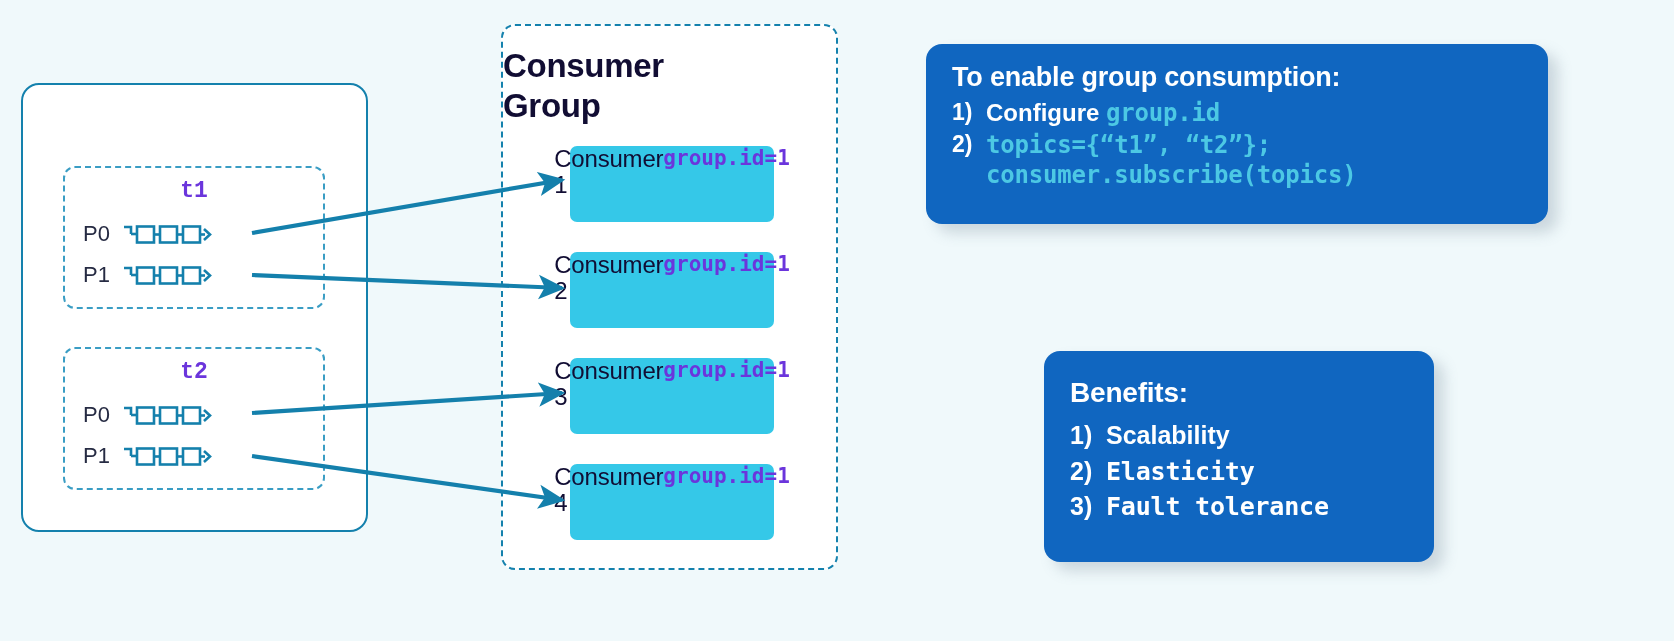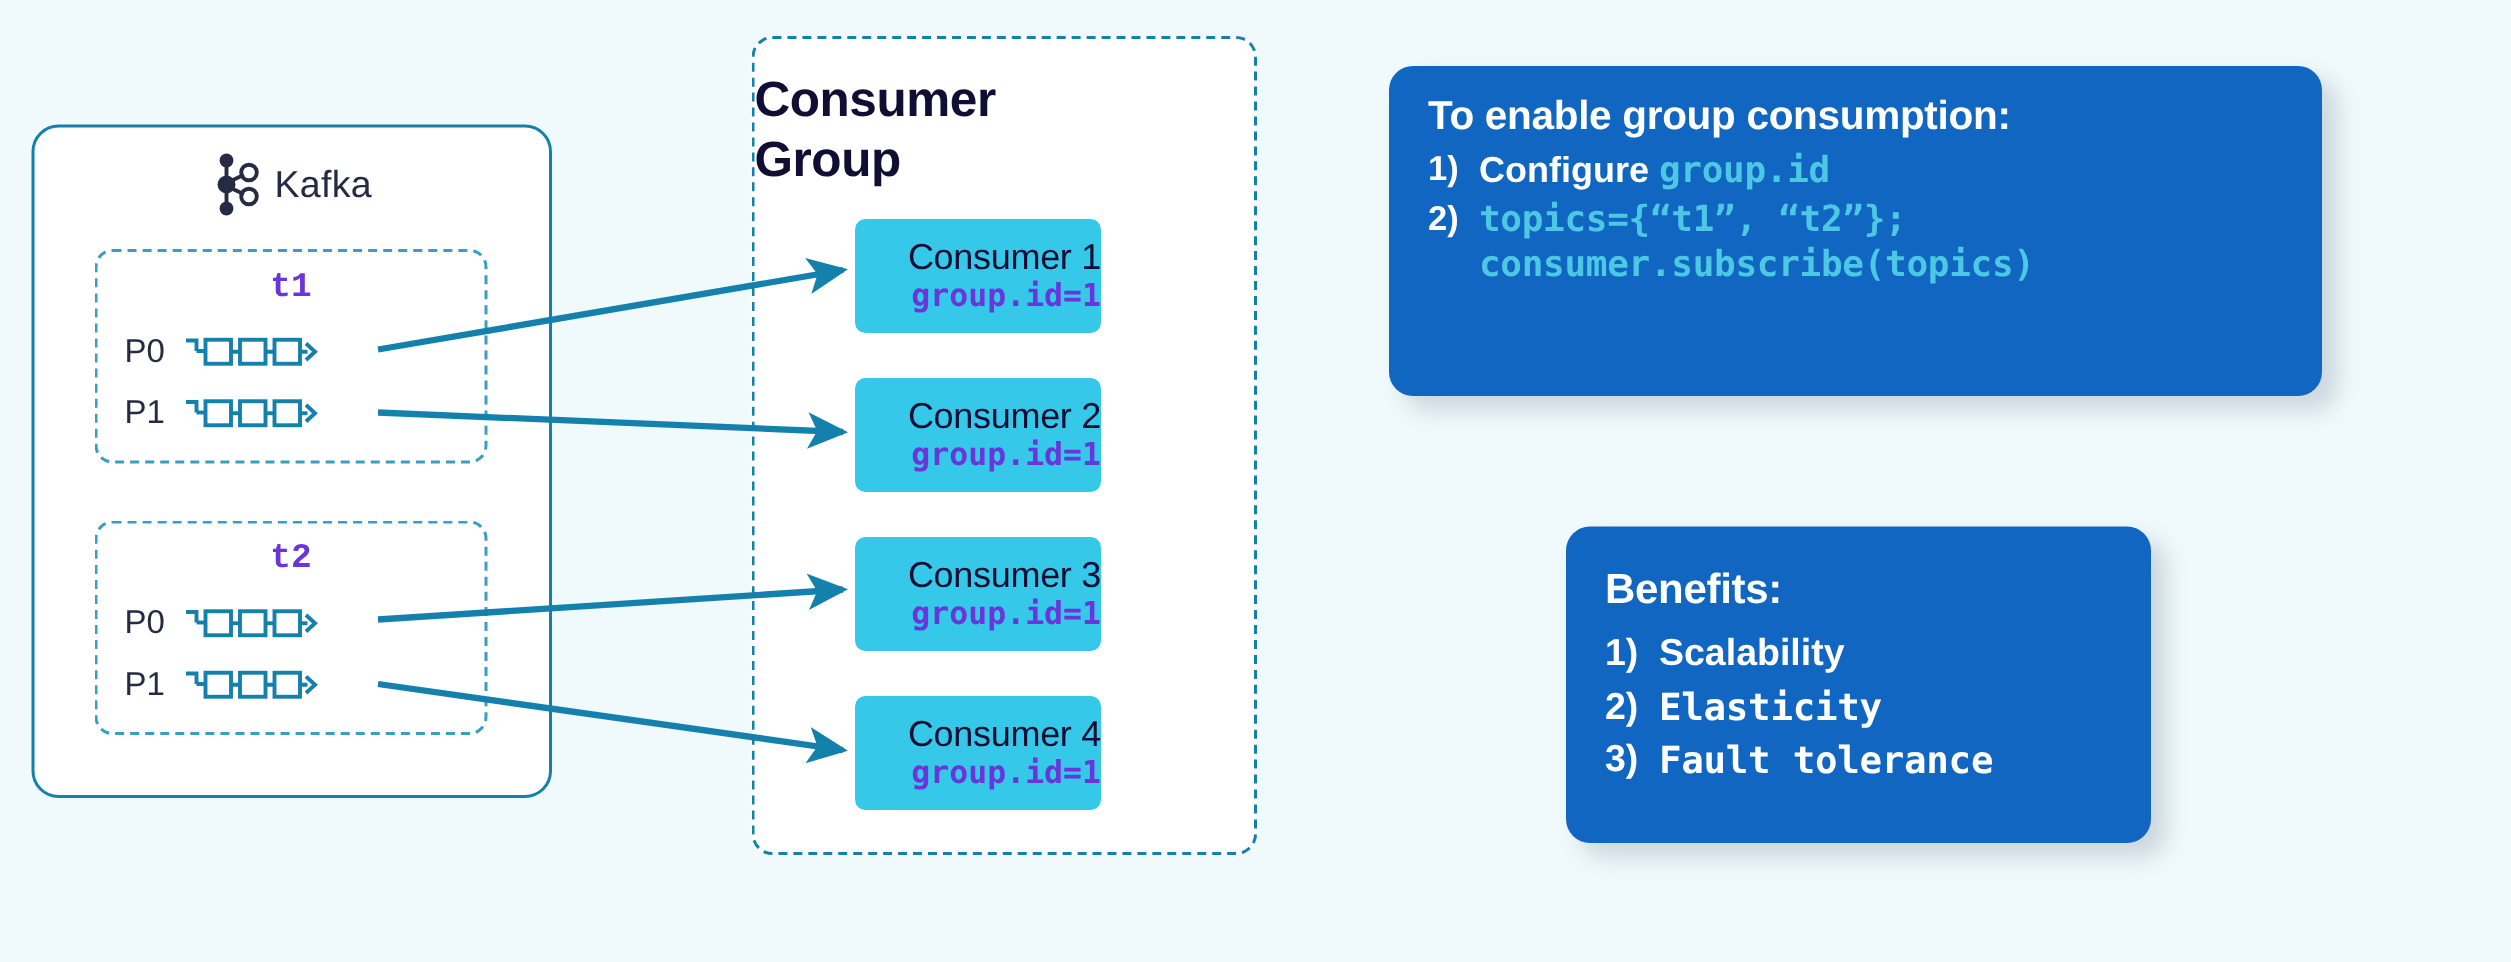--- a/index.html
+++ b/index.html
@@ -118,28 +118,28 @@
     font-size: 33px;
     font-weight: bold;
     color: #110d33;
     line-height: 1.22;
     letter-spacing: -0.3px;
   }
 
   .consumer-box {
     position: absolute;
     left: 67px;
-    width: 164px;
+    width: 204px;
     height: 76px;
     background: #35c8e8;
     border-radius: 7px;
     box-sizing: border-box;
     display: flex;
-    flex-direction: column;
-    align-items: flex-end;
+    flex-direction: row;
+    align-items: flex-start;
     justify-content: center;
   }
   #consumer-box-0 { top: 120px; }
   #consumer-box-1 { top: 226px; }
   #consumer-box-2 { top: 332px; }
   #consumer-box-3 { top: 438px; }
 
   .consumer-name {
     font-size: 24px;
     color: #110d33;
@@ -161,21 +161,21 @@
     background: #1066c0;
     border-radius: 16px;
     box-sizing: border-box;
     box-shadow: 10px 9px 14px rgba(120, 140, 155, 0.30);
     color: #ffffff;
   }
   #card-enable {
     left: 926px;
     top: 44px;
     width: 622px;
-    height: 220px;
+    height: 180px;
     padding: 17px 26px 0 26px;
   }
   #card-benefits {
     left: 1044px;
     top: 351px;
     width: 390px;
     height: 211px;
     padding: 25px 26px 12px 26px;
   }
 
@@ -224,38 +224,20 @@
     pointer-events: none;
   }
 </style>
 </head>
 <body>
 
 <div id="canvas">
 
   <div id="kafka-panel">
 
-    <div id="kafka-brand">
-      <span>
-        <svg id="kafka-logo" width="34" height="46" viewBox="0 0 34 46" aria-hidden="true">
-          <g fill="none" stroke="#262b43" stroke-width="2.6">
-            <circle cx="10" cy="7" r="4.6" fill="#262b43" stroke="none"></circle>
-            <circle cx="10" cy="23" r="6.0" fill="#262b43" stroke="none"></circle>
-            <circle cx="10" cy="39" r="4.6" fill="#262b43" stroke="none"></circle>
-            <circle cx="25" cy="15" r="5.2" fill="#ffffff"></circle>
-            <circle cx="25" cy="31" r="5.2" fill="#ffffff"></circle>
-            <path d="M13.6 20.3 L20.6 17.0" stroke-linecap="round"></path>
-            <path d="M13.6 25.7 L20.6 29.0" stroke-linecap="round"></path>
-            <path d="M10 11.6 L10 17.0" stroke-linecap="round"></path>
-            <path d="M10 29.0 L10 34.4" stroke-linecap="round"></path>
-          </g>
-        </svg>
-      </span>
-      <span id="kafka-wordmark">Kafka</span>
-    </div>
 
     <div class="topic-box" id="topic-box-t1">
       <div class="topic-label">t1</div>
 
       <div class="partition-row row-0">
         <span class="partition-label">P0</span>
         <span>
           <svg class="partition-icon" width="92" height="30" viewBox="0 0 92 30" aria-hidden="true">
             <g fill="none" stroke="#1480ac" stroke-width="2.6">
               <path d="M2 8 L9 8 L9 15" stroke-linecap="butt" stroke-linejoin="miter"></path>

